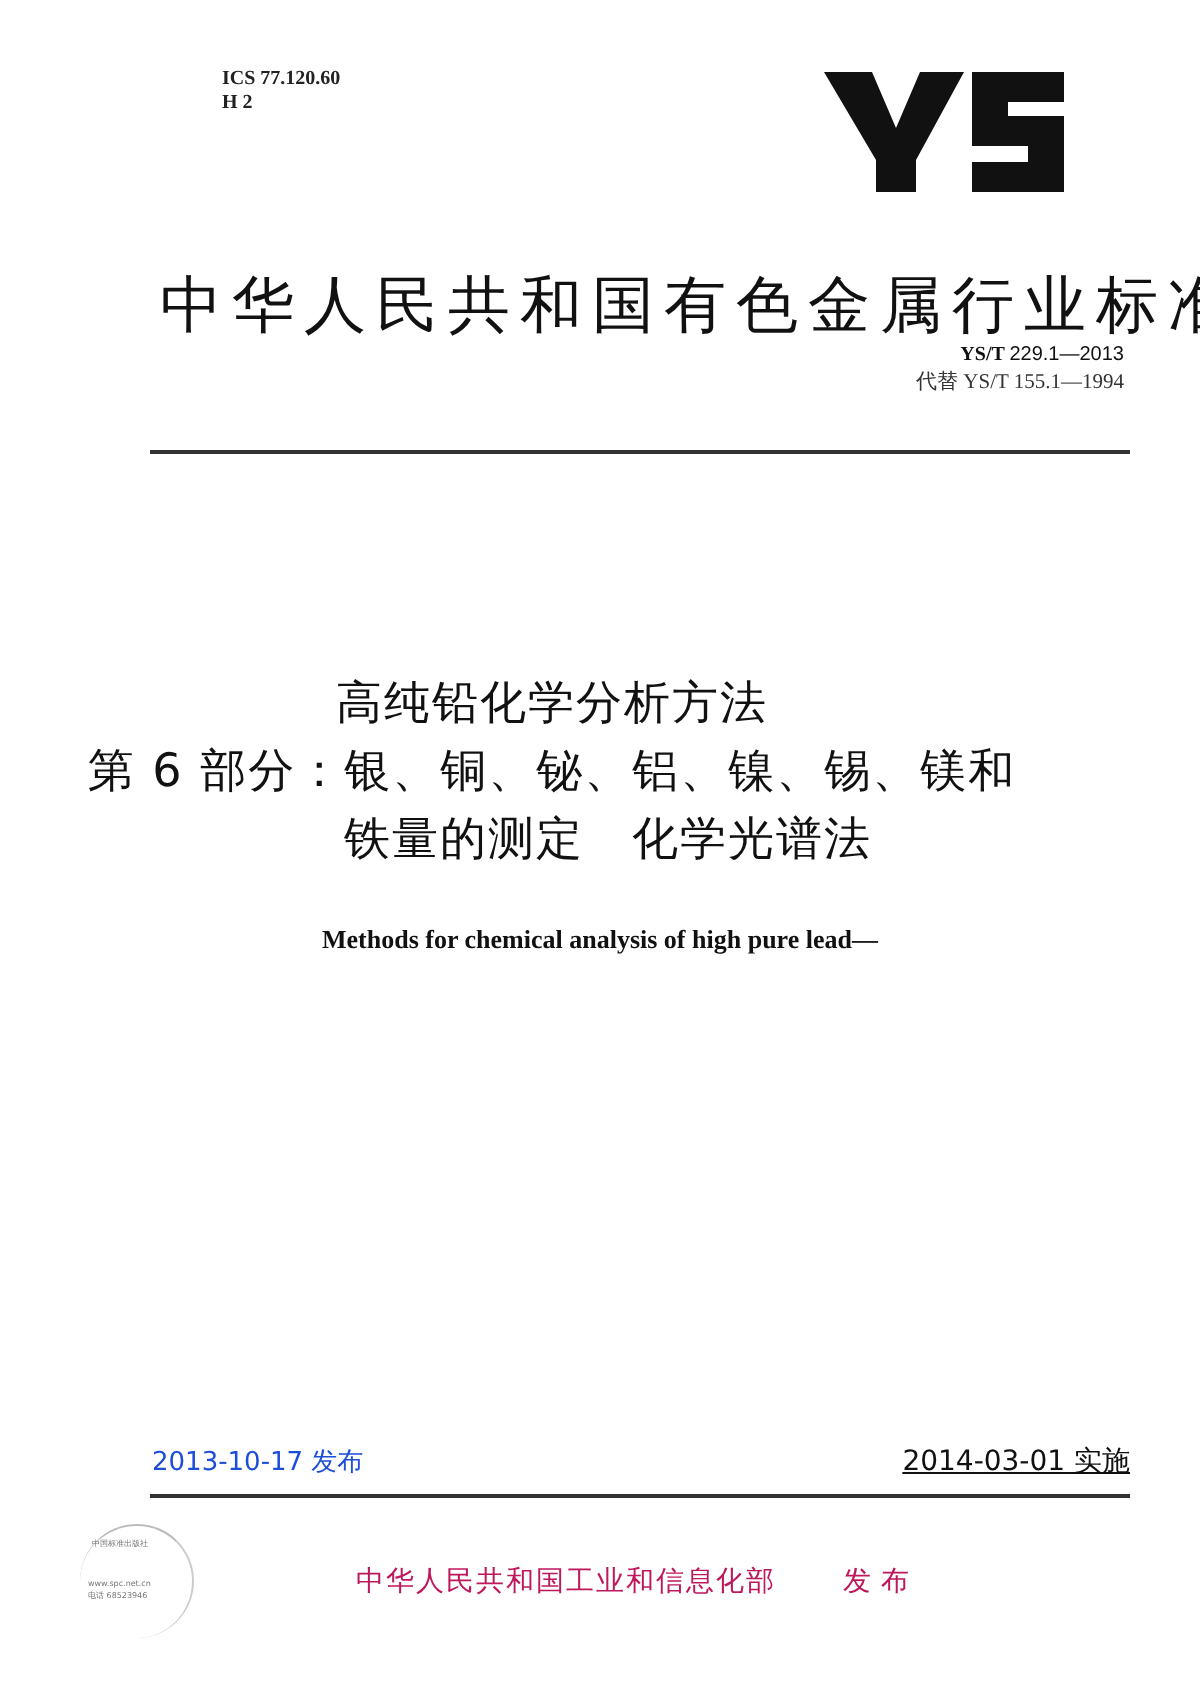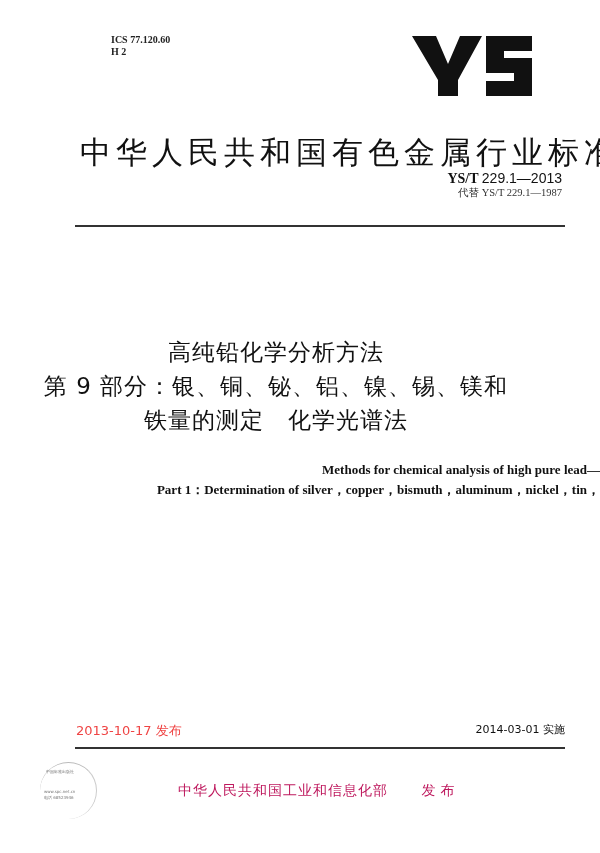--- a/index.html
+++ b/index.html
@@ -8,34 +8,34 @@
     background: #ffffff; color: #111111;
     font-family: "DejaVu Sans", sans-serif;
   }
   .abs { position: absolute; }
   .ics { left: 75px; top: 34px; font-family: "Liberation Serif", serif; font-weight: bold; font-size: 10px; line-height: 12px; color: #222; margin-left: 36px; }
   .ics div { white-space: nowrap; }
   .logo { left: 410px; top: 26px; width: 125px; height: 78px; }
   .logo svg { width: 100%; height: 100%; display: block; }
   .org { left: 0; width: 600px; top: 132px; text-align: left; font-size: 31px; letter-spacing: 5px; padding-left: 80px; box-sizing: border-box; color: #111; white-space: nowrap; }
   .stdno { right: 38px; top: 170px; text-align: right; }
-  .stdno .main { font-family: "Liberation Serif", serif; font-weight: bold; font-size: 14px; line-height: 16px; color: #111; }
+  .stdno .main { font-family: "Liberation Serif", serif; font-weight: bold; font-size: 10px; line-height: 16px; color: #111; }
   .stdno .main span.num { font-family: "Liberation Sans", sans-serif; font-weight: normal; }
   .stdno .rep { font-family: "Liberation Serif", serif; font-size: 10.5px; line-height: 12px; color: #333; }
   .rule { height: 2px; background: #333; }
   .rule.top { left: 75px; width: 490px; top: 225px; }
   .rule.bottom { left: 75px; width: 490px; top: 747px; }
   .cn-title { left: 0; width: 552px; text-align: center; font-size: 23px; line-height: 34px; color: #111; letter-spacing: 1px; }
   .cn-title.l1 { top: 335px; }
   .cn-title.l2 { top: 369px; }
-  .cn-title.l3 { top: 403px; }
-  .en-title { left: 0; width: 600px; top: 460px; text-align: right; font-family: "Liberation Serif", serif; font-weight: bold; font-size: 13px; line-height: 20px; color: #111; }
+  .cn-title.l3 { top: 403px; margin-left: 28px; }
+  .en-title { left: 0; width: 600px; top: 460px; text-align: center; font-family: "Liberation Serif", serif; font-weight: bold; font-size: 13px; line-height: 20px; color: #111; }
   .en-title div { white-space: nowrap; }
-  .pubdate { left: 76px; top: 722px; font-size: 13px; color: #ef4444; white-space: nowrap; }
-  .impdate { right: 35px; top: 722px; font-size: 11px; color: #111; white-space: nowrap; }
+  .pubdate { left: 76px; top: 722px; font-size: 13px; color: #1d4ed8; white-space: nowrap; }
+  .impdate { right: 35px; top: 722px; font-size: 14px; color: #111; white-space: nowrap; text-decoration: underline; }
   .publisher { left: 178px; top: 782px; font-size: 14px; letter-spacing: 1px; color: #be185d; white-space: nowrap; }
   .publisher .act { margin-left: 28px; letter-spacing: 5px; }
   .stamp { left: 40px; top: 762px; width: 56px; height: 56px; border-radius: 50%; border-top: 1px solid #bbb; border-right: 1px solid #ccc; }
   .stamp .t { position: absolute; font-size: 4px; line-height: 5px; color: #777; white-space: nowrap; }
 </style>
 </head>
 <body>
 
 <div class="abs ics">
   <div>ICS 77.120.60</div>
@@ -51,32 +51,31 @@
   </svg>
 </div>
 
 <div class="abs org">中华人民共和国有色金属行业标准</div>
 
 <div class="abs stdno">
   <div class="main">
     <span>YS/T</span>
     <span class="num">229.1—2013</span>
   </div>
-  <div class="rep">代替 YS/T 229.1—1987</div>
+  <div class="rep">代替 YS/T 155.1—1994</div>
 </div>
 
 <div class="abs rule top"></div>
 
 <div class="abs cn-title l1">高纯铅化学分析方法</div>
-<div class="abs cn-title l2">第 9 部分：银、铜、铋、铝、镍、锡、镁和</div>
+<div class="abs cn-title l2">第 6 部分：银、铜、铋、铝、镍、锡、镁和</div>
 <div class="abs cn-title l3">铁量的测定　化学光谱法</div>
 
 <div class="abs en-title">
   <div>Methods for chemical analysis of high pure lead—</div>
-  <div>Part 1：Determination of silver，copper，bismuth，aluminum，nickel，tin，</div>
 </div>
 
 <div class="abs pubdate">2013-10-17 发布</div>
 <div class="abs impdate">2014-03-01 实施</div>
 
 <div class="abs rule bottom"></div>
 
 <div class="abs stamp">
   <span class="t" style="left:6px; top:6px;">中国标准出版社</span>
   <span class="t" style="left:4px; top:26px;">www.spc.net.cn</span>

